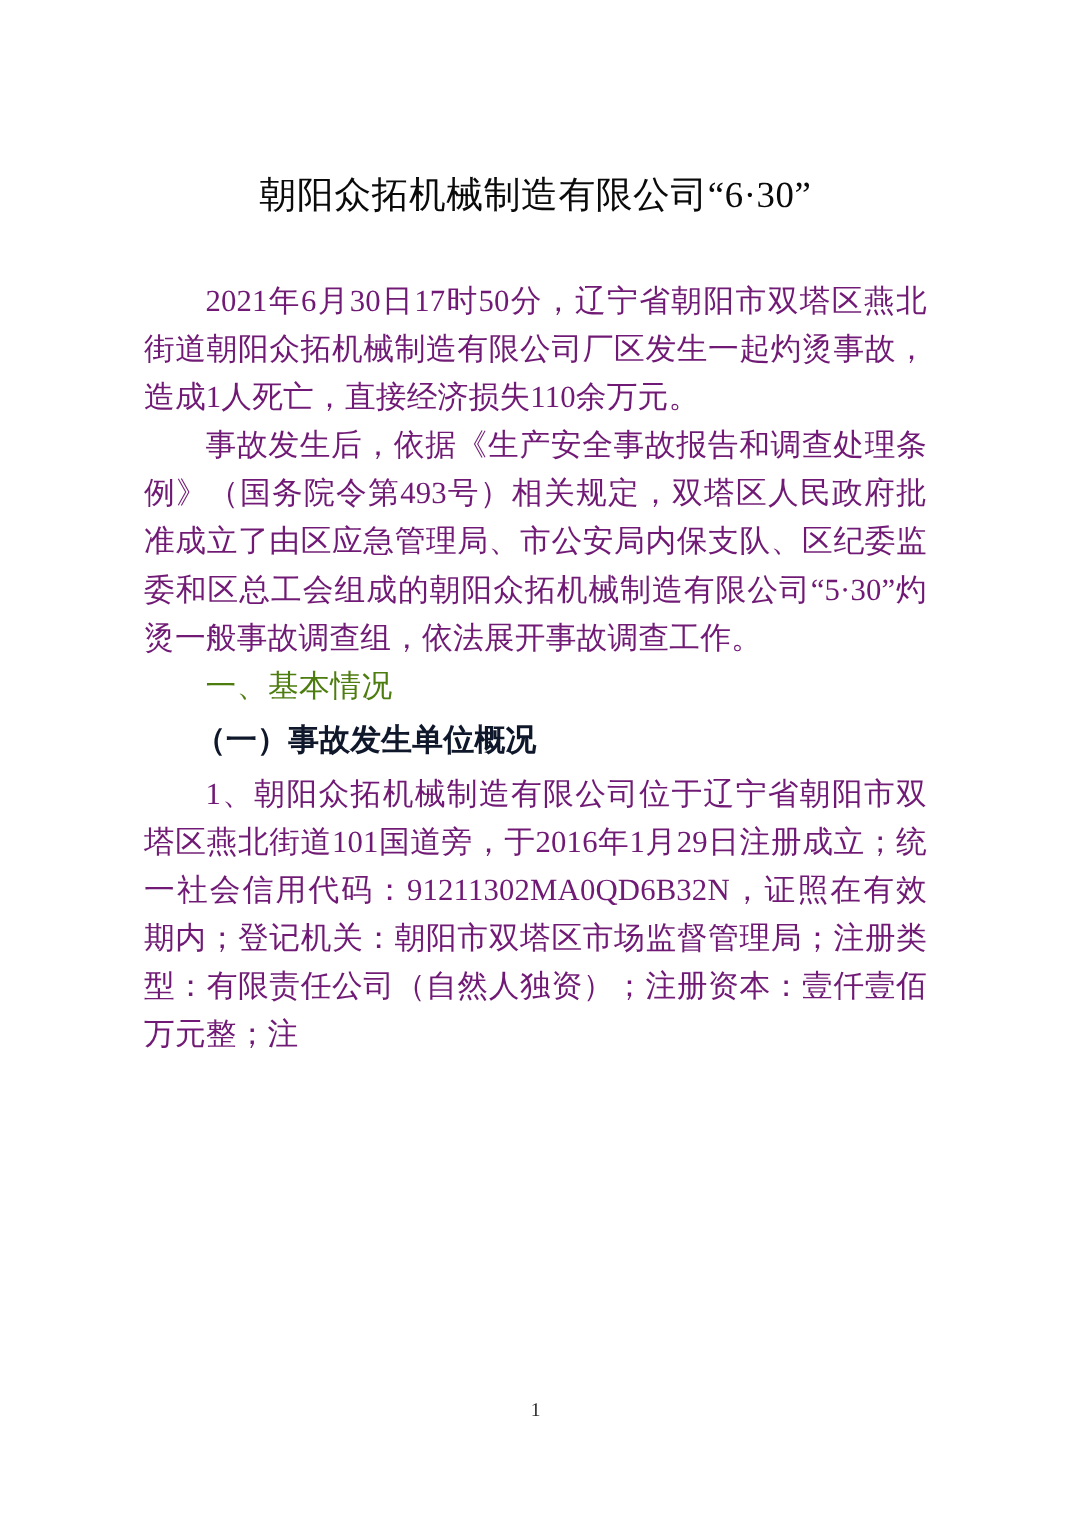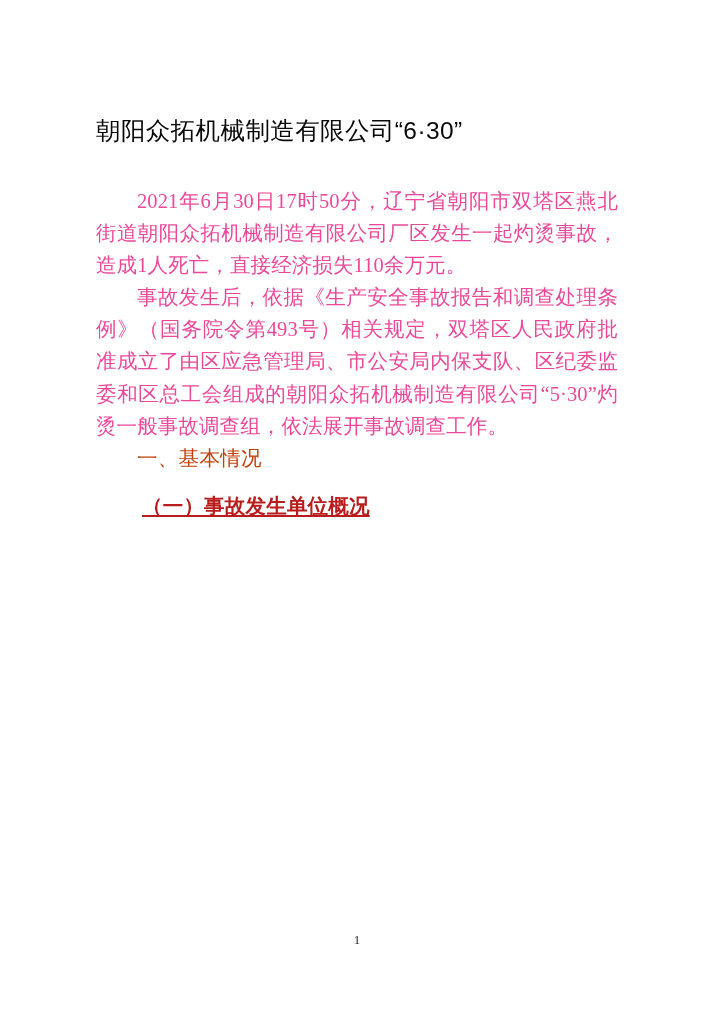--- a/index.html
+++ b/index.html
@@ -21,70 +21,70 @@
   }
   .content {
     position: absolute;
     left: 96px;
     top: 0;
     width: 522px;
   }
 
   
   .doc-title {
-    font-family: Liberation Sans, sans-serif;
+    font-family: Liberation Serif, serif;
     font-size: 24.5px;
     line-height: 37px;
+    text-align: center;
     color: #0a0a0a;
     letter-spacing: 0.4px;
     margin-top: 112px;
     font-weight: 400;
   }
   .doc-title .tline {
     display: block;
     white-space: nowrap;
   }
 
   
   .body-block {
     margin-top: 36px;
   }
   p.para {
     font-family: "Liberation Serif", "DejaVu Serif", serif;
     font-size: 20.5px;
     line-height: 32.1px;
-    color: #ec4899;
+    color: #701a75;
     margin: 0;
     text-align: justify;
     text-justify: inter-character;
     text-indent: 41px;
     letter-spacing: 0.1px;
   }
 
   
   h2.h-level1 {
     font-family: "Liberation Sans", "DejaVu Sans", sans-serif;
     font-size: 20.5px;
     line-height: 32.1px;
     font-weight: 400;
-    color: #c2410c;
+    color: #4d7c0f;
     margin: 0;
     text-indent: 41px;
     letter-spacing: 0.3px;
   }
   h3.h-level2 {
     font-family: "Liberation Serif", "DejaVu Serif", serif;
     font-size: 20.5px;
     line-height: 32.1px;
     font-weight: bold;
-    color: #b91c1c;
-    margin: 16px;
+    color: #0f172a;
+    margin: 4px;
     text-indent: 30px;
     letter-spacing: 0.2px;
-    text-decoration: underline;
   }
 
   
   .page-number {
     position: absolute;
     left: 0;
     right: 0;
     top: 932px;
     text-align: center;
     font-family: "Liberation Serif", "DejaVu Serif", serif;
@@ -107,20 +107,21 @@
 
       <p class="para">2021年6月30日17时50分，辽宁省朝阳市双塔区燕北街道朝阳众拓机械制造有限公司厂区发生一起灼烫事故，造成1人死亡，直接经济损失110余万元。</p>
 
       <p class="para">事故发生后，依据《生产安全事故报告和调查处理条例》（国务院令第493号）相关规定，双塔区人民政府批准成立了由区应急管理局、市公安局内保支队、区纪委监委和区总工会组成的朝阳众拓机械制造有限公司“5·30”灼烫一般事故调查组，依法展开事故调查工作。</p>
 
 
       <h2 class="h-level1">一、基本情况</h2>
 
       <h3 class="h-level2">（一）事故发生单位概况</h3>
 
+      <p class="para">1、朝阳众拓机械制造有限公司位于辽宁省朝阳市双塔区燕北街道101国道旁，于2016年1月29日注册成立；统一社会信用代码：91211302MA0QD6B32N，证照在有效期内；登记机关：朝阳市双塔区市场监督管理局；注册类型：有限责任公司（自然人独资）；注册资本：壹仟壹佰万元整；注</p>
 
     </div>
 
   </div>
 
   <div class="page-number">1</div>
 
 </div>
 
 </body></html>

